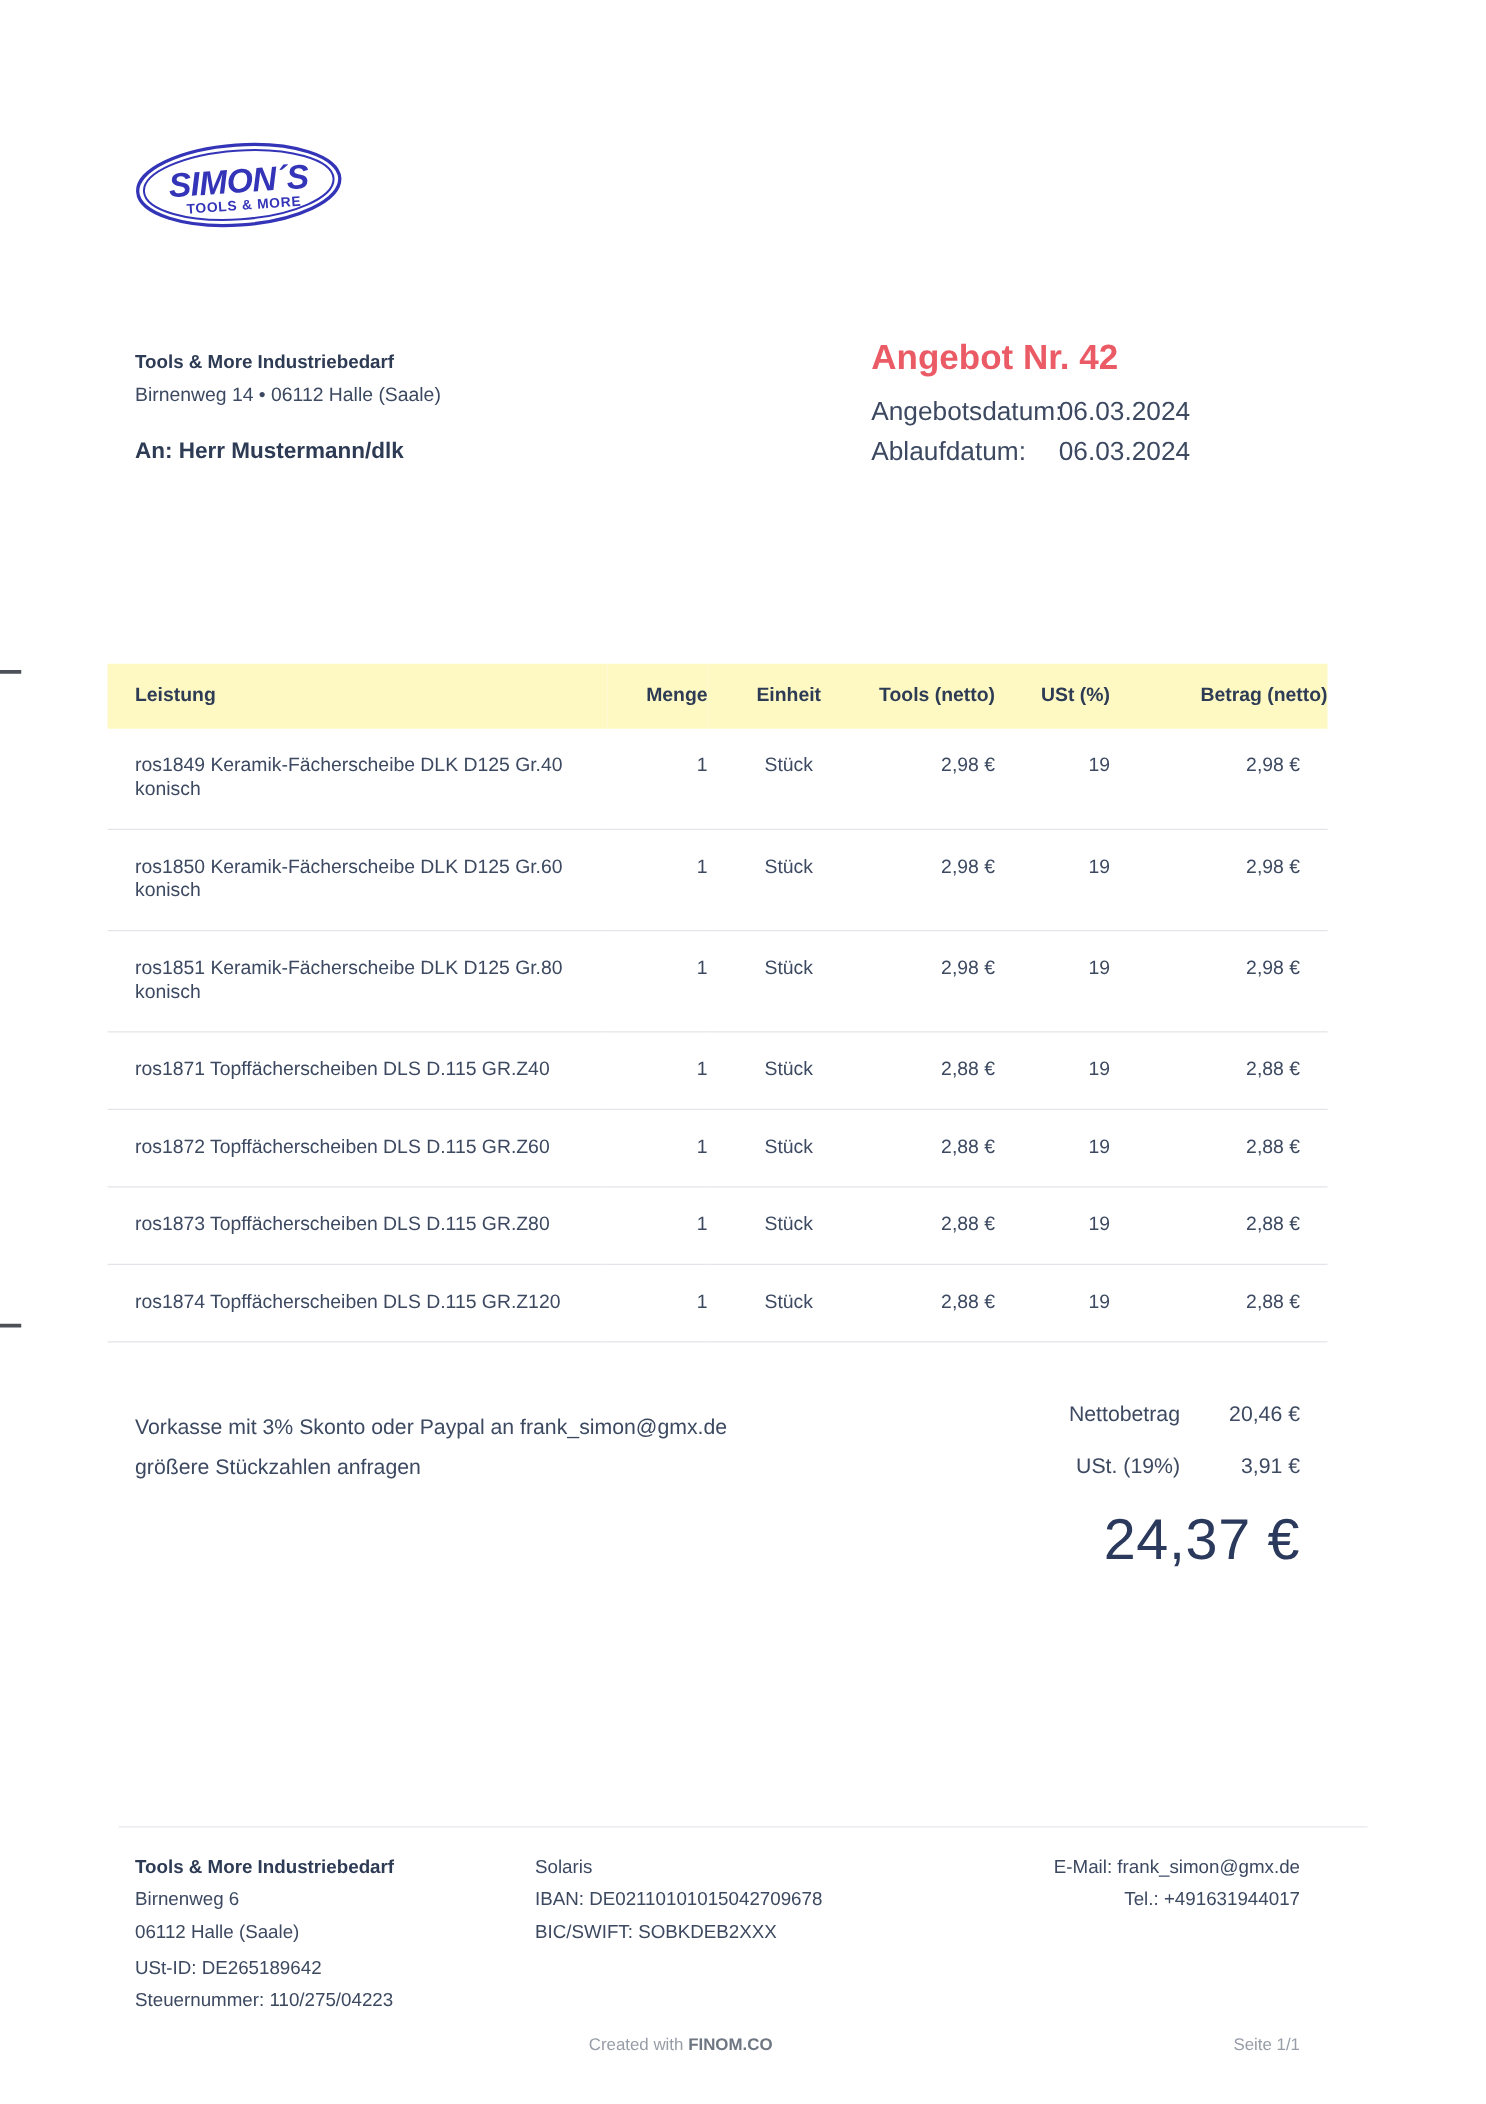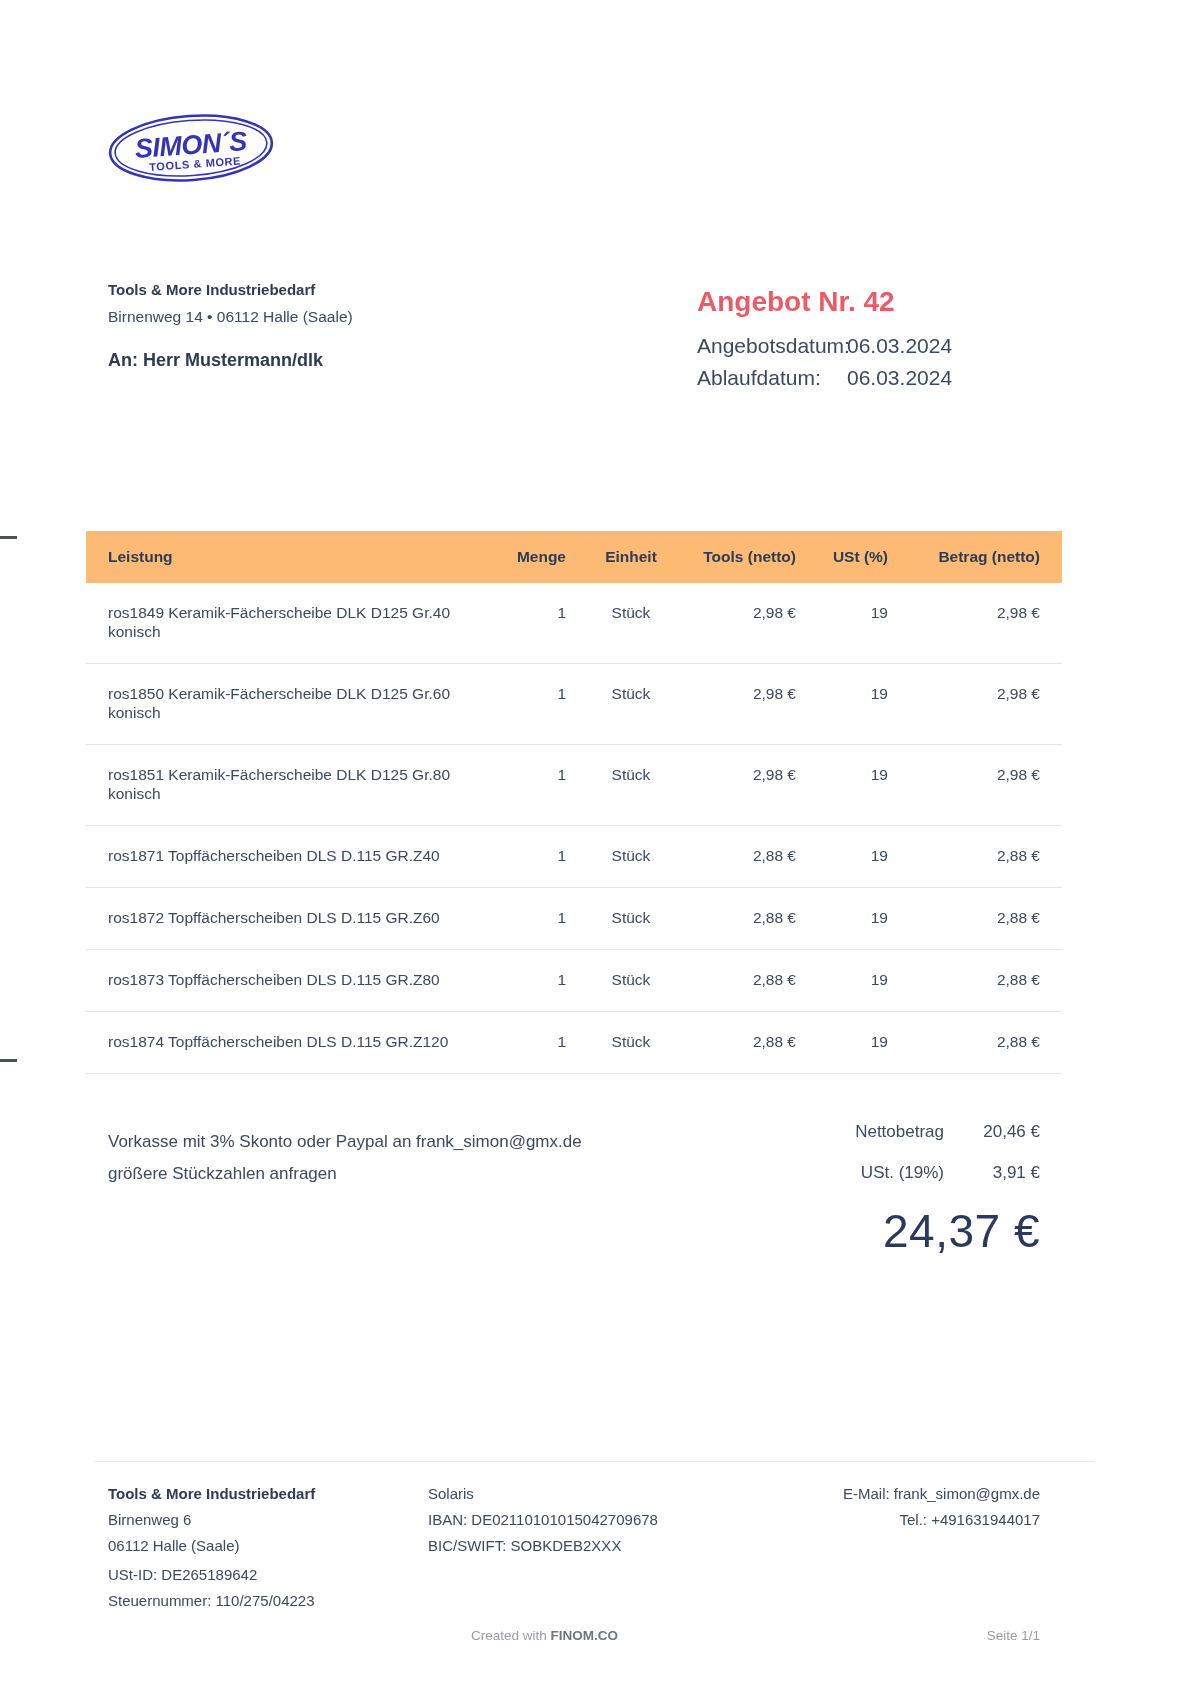--- a/index.html
+++ b/index.html
@@ -14,34 +14,34 @@
   
   .logo { position:absolute; left:105px; top:110px; width:172px; height:76px; }
 
   
   .sender { position:absolute; left:108px; top:281px; }
   .sender .company { font-size:15px; font-weight:bold; color:#2e3b54; }
   .sender .addr { font-size:15.5px; margin-top:10px; color:#3c4960; }
   .sender .recipient { font-size:18px; font-weight:bold; margin-top:24px; color:#2e3b54; }
 
   
-  .offer { position:absolute; left:697px; top:286px; width:360px; }
+  .offer { position:absolute; left:697px; top:270px; width:360px; }
   .offer-title { font-size:28px; font-weight:bold; color:#ea5b66; }
   .offer-dates { margin-top:16px; font-size:21px; }
   .offer-row { display:flex; margin-top:8px; }
   .offer-row .lbl { width:150px; }
   .offer-row .val { margin-left:0; }
 
   
   .items { position:absolute; left:86px; top:531px; width:976px; border-collapse:collapse; table-layout:fixed; }
-  .items th { background:#fdba74; font-size:15.5px; font-weight:bold; color:#2e3b54;
+  .items th { background:#fef9c3; font-size:15.5px; font-weight:bold; color:#2e3b54;
               padding:17px 0; text-align:right; }
   .items th.c-leistung { text-align:left; padding-left:22px; }
   .items th.c-einheit { text-align:center; }
-  .items th.c-betrag { padding-right:22px; }
+  .items th.c-betrag { }
   .items td { font-size:15.5px; color:#3c4960; padding:20px 0 22px 0; vertical-align:top;
               border-bottom:1px solid #e3e5ea; text-align:right; line-height:19px; }
   .items td.c-leistung { text-align:left; padding-left:22px; padding-right:14px; }
   .items td.c-einheit { text-align:center; }
   .items td.c-betrag { padding-right:22px; }
   .col-leistung{width:400px;} .col-menge{width:80px;} .col-einheit{width:130px;}
   .col-preis{width:100px;} .col-ust{width:92px;} .col-betrag{width:174px;}
 
   
   .notes { position:absolute; left:108px; top:1126px; width:620px; font-size:17px; line-height:32px; color:#3c4960; }

